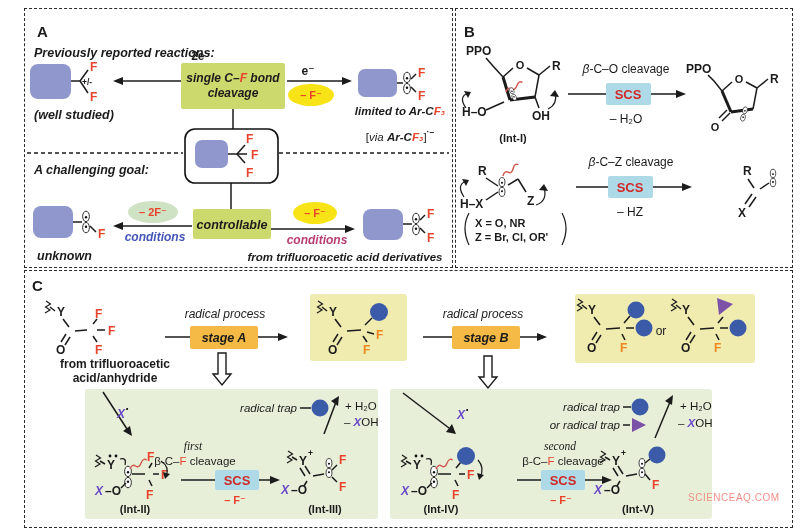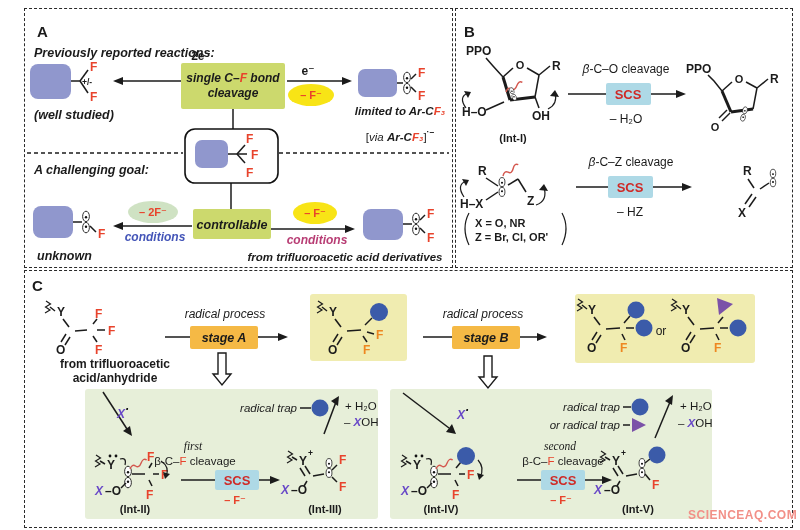--- a/index.html
+++ b/index.html
@@ -45,22 +45,22 @@
   .stg{fill:#f5b945;}
   .pbox{fill:#f0ecb0;}
   .mbox{fill:#e7efd9;}
   .bc{fill:#3b5ba9;}
   .tri{fill:#7b52a8;}
   .orbE{fill:#fff;stroke:#111;stroke-width:1.1;}
   .dot{fill:#111;}
   .ah{fill:#1b1b1b;stroke:none;}
   .hollow{fill:#fff;stroke:#1b1b1b;stroke-width:1.4;}
   .obox{fill:#fff;stroke:#111;stroke-width:1.6;}
-  .watermark{position:absolute;left:688px;top:508px;color:#f29088;font-size:12px;
-             font-weight:bold;letter-spacing:.5px;}
+  .watermark{position:absolute;left:688px;top:492px;color:#f29088;font-size:10px;
+             font-weight:normal;letter-spacing:.5px;}
 </style>
 </head>
 <body>
 
 <div class="page">
 
 <svg width="0" height="0" style="position:absolute" aria-hidden="true">
   <defs>
     <g id="orb">
       <ellipse class="orbE" cx="0" cy="-7" rx="4.2" ry="6.5"></ellipse>

